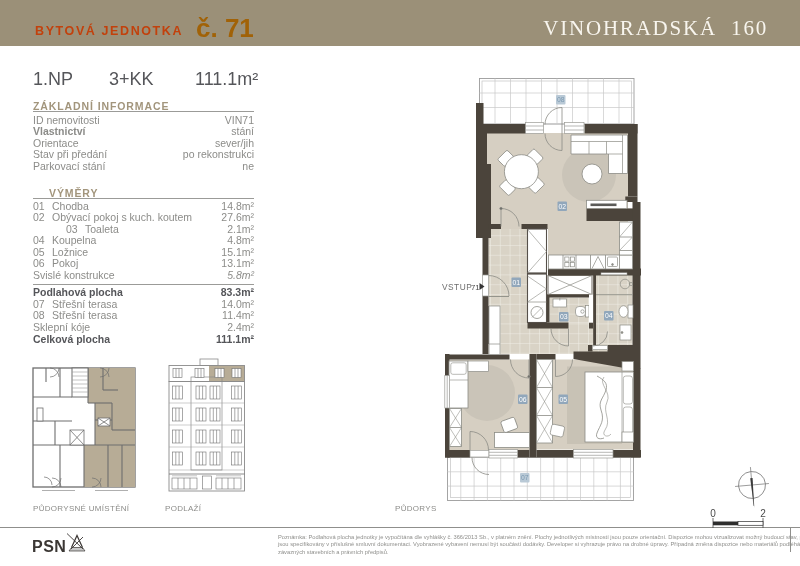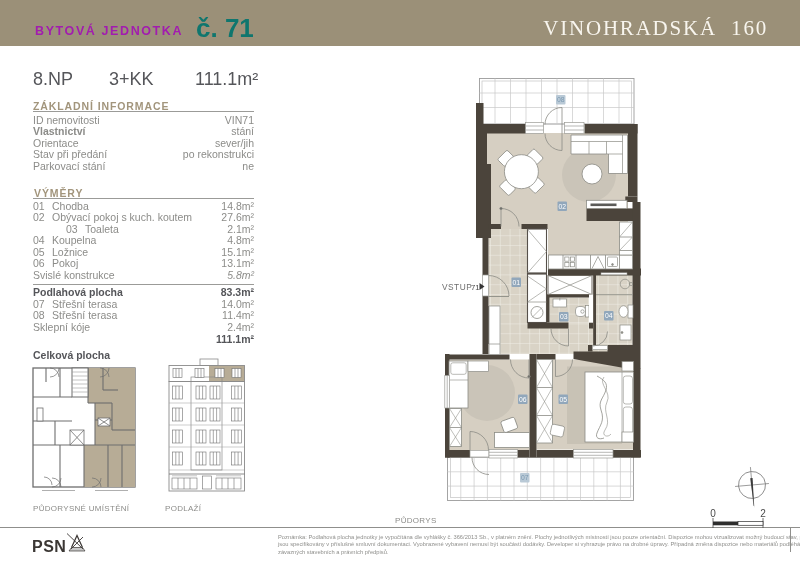--- a/index.html
+++ b/index.html
@@ -4,27 +4,27 @@
 <style>
   html,body{margin:0;padding:0;}
   body{width:800px;height:566px;background:#fff;font-family:"Liberation Sans",sans-serif;position:relative;overflow:hidden;}
   .abs{position:absolute;}
 </style>
 </head>
 <body>
 
 <div class="abs" style="left:0;top:0;width:800px;height:46px;background:#9b9078;"></div>
 
-<div class="abs" style="left:35px;top:24px;font-size:12.5px;font-weight:bold;letter-spacing:1.6px;color:#a21caf;">BYTOVÁ JEDNOTKA</div>
-
-<div class="abs" style="left:196px;top:13px;font-size:26px;font-weight:bold;color:#0f766e;">č. 71</div>
+<div class="abs" style="left:35px;top:24px;font-size:12.5px;font-weight:bold;letter-spacing:1.6px;color:#c2410c;">BYTOVÁ JEDNOTKA</div>
+
+<div class="abs" style="left:196px;top:13px;font-size:26px;font-weight:bold;color:#a16207;">č. 71</div>
 
 <div class="abs" style="left:400px;top:16px;width:368px;text-align:right;font-family:'Liberation Serif',serif;font-size:21px;letter-spacing:1.8px;color:#f8f5ee;">VINOHRADSKÁ&nbsp;&nbsp;160</div>
 
-<div class="abs" style="left:33px;top:69px;font-size:18px;color:#55565a;">8.NP</div>
+<div class="abs" style="left:33px;top:69px;font-size:18px;color:#55565a;">1.NP</div>
 <div class="abs" style="left:109px;top:69px;font-size:18px;color:#55565a;">3+KK</div>
 <div class="abs" style="left:195px;top:69px;font-size:18px;color:#55565a;">111.1m²</div>
 
 <div class="abs" style="left:33px;top:100px;font-size:10.5px;font-weight:bold;letter-spacing:0.9px;color:#a2957c;">ZÁKLADNÍ INFORMACE</div>
 <div class="abs" style="left:33px;top:111px;width:221px;height:0;border-top:1px solid #9b9b98;"></div>
 
 <div class="abs" id="infotable" style="left:33px;top:114.5px;width:221px;font-size:10.5px;color:#8c8c89;line-height:11.6px;">
   <div>
       <span style="float:left;">ID nemovitosti</span>
       <span style="float:right;">VIN71</span>
@@ -45,21 +45,21 @@
       <span style="float:right;">po rekonstrukci</span>
     </div>
     <div style="clear:both;"></div>
   <div>
       <span style="float:left;">Parkovací stání</span>
       <span style="float:right;">ne</span>
     </div>
     <div style="clear:both;"></div>
 </div>
 
-<div class="abs" style="left:34px;top:187px;font-size:10.5px;font-weight:bold;letter-spacing:0.9px;color:#a2957c;">VÝMĚRY</div>
+<div class="abs" style="left:49px;top:187px;font-size:10.5px;font-weight:bold;letter-spacing:0.9px;color:#a2957c;">VÝMĚRY</div>
 <div class="abs" style="left:33px;top:198px;width:221px;height:0;border-top:1px solid #9b9b98;"></div>
 
 <div class="abs" id="areatable" style="left:33px;top:200.5px;width:221px;font-size:10.5px;color:#8c8c89;line-height:11.6px;">
   <div>
       <span style="float:left;"><span style="display:inline-block;width:19px;">01</span>Chodba</span>
       <span style="float:right;">14.8m²</span>
     </div>
     <div style="clear:both;"></div>
   <div>
       <span style="float:left;"><span style="display:inline-block;width:19px;">02</span>Obývací pokoj s kuch. koutem</span>
@@ -105,29 +105,29 @@
       <span style="float:left;"><span style="display:inline-block;width:19px;">08</span>Střešní terasa</span>
       <span style="float:right;">11.4m²</span>
     </div>
     <div style="clear:both;"></div>
   <div>
       <span style="float:left;">Sklepní kóje</span>
       <span style="float:right;">2.4m²</span>
     </div>
     <div style="clear:both;"></div>
   <div style="font-weight:bold;color:#55565a;">
-      <span style="float:left;margin-top:16px;">Celková plocha</span>
+      <span style="float:left;">Celková plocha</span>
       <span style="float:right;">111.1m²</span>
     </div>
     <div style="clear:both;"></div>
 </div>
 
 <div class="abs" style="left:33px;top:504px;font-size:8px;letter-spacing:0.3px;color:#8c8c89;">PŮDORYSNÉ UMÍSTĚNÍ</div>
 <div class="abs" style="left:165px;top:504px;font-size:8px;letter-spacing:0.3px;color:#8c8c89;text-align:right;">PODLAŽÍ</div>
-<div class="abs" style="left:395px;top:516px;font-size:8px;letter-spacing:0.3px;color:#8c8c89;">PŮDORYS</div>
+<div class="abs" style="left:395px;top:504px;font-size:8px;letter-spacing:0.3px;color:#8c8c89;">PŮDORYS</div>
 
 <svg class="abs" style="left:420px;top:55px;" width="260" height="460" viewBox="420 55 260 460" fill="none">
 <defs>
   <pattern id="tile" width="9.8" height="9.8" patternUnits="userSpaceOnUse">
     <rect width="9.8" height="9.8" fill="#d9d3c6"></rect>
     <path d="M0,0 H9.8 M0,0 V9.8" stroke="#f0eee7" stroke-width="1.1"></path>
   </pattern>
   <pattern id="tgrid" width="20.5" height="15" patternUnits="userSpaceOnUse">
     <rect width="20.5" height="15" fill="#ffffff"></rect>
     <path d="M0,0 H20.5 M0,0 V15" stroke="#c9c9c9" stroke-width="0.7"></path>

